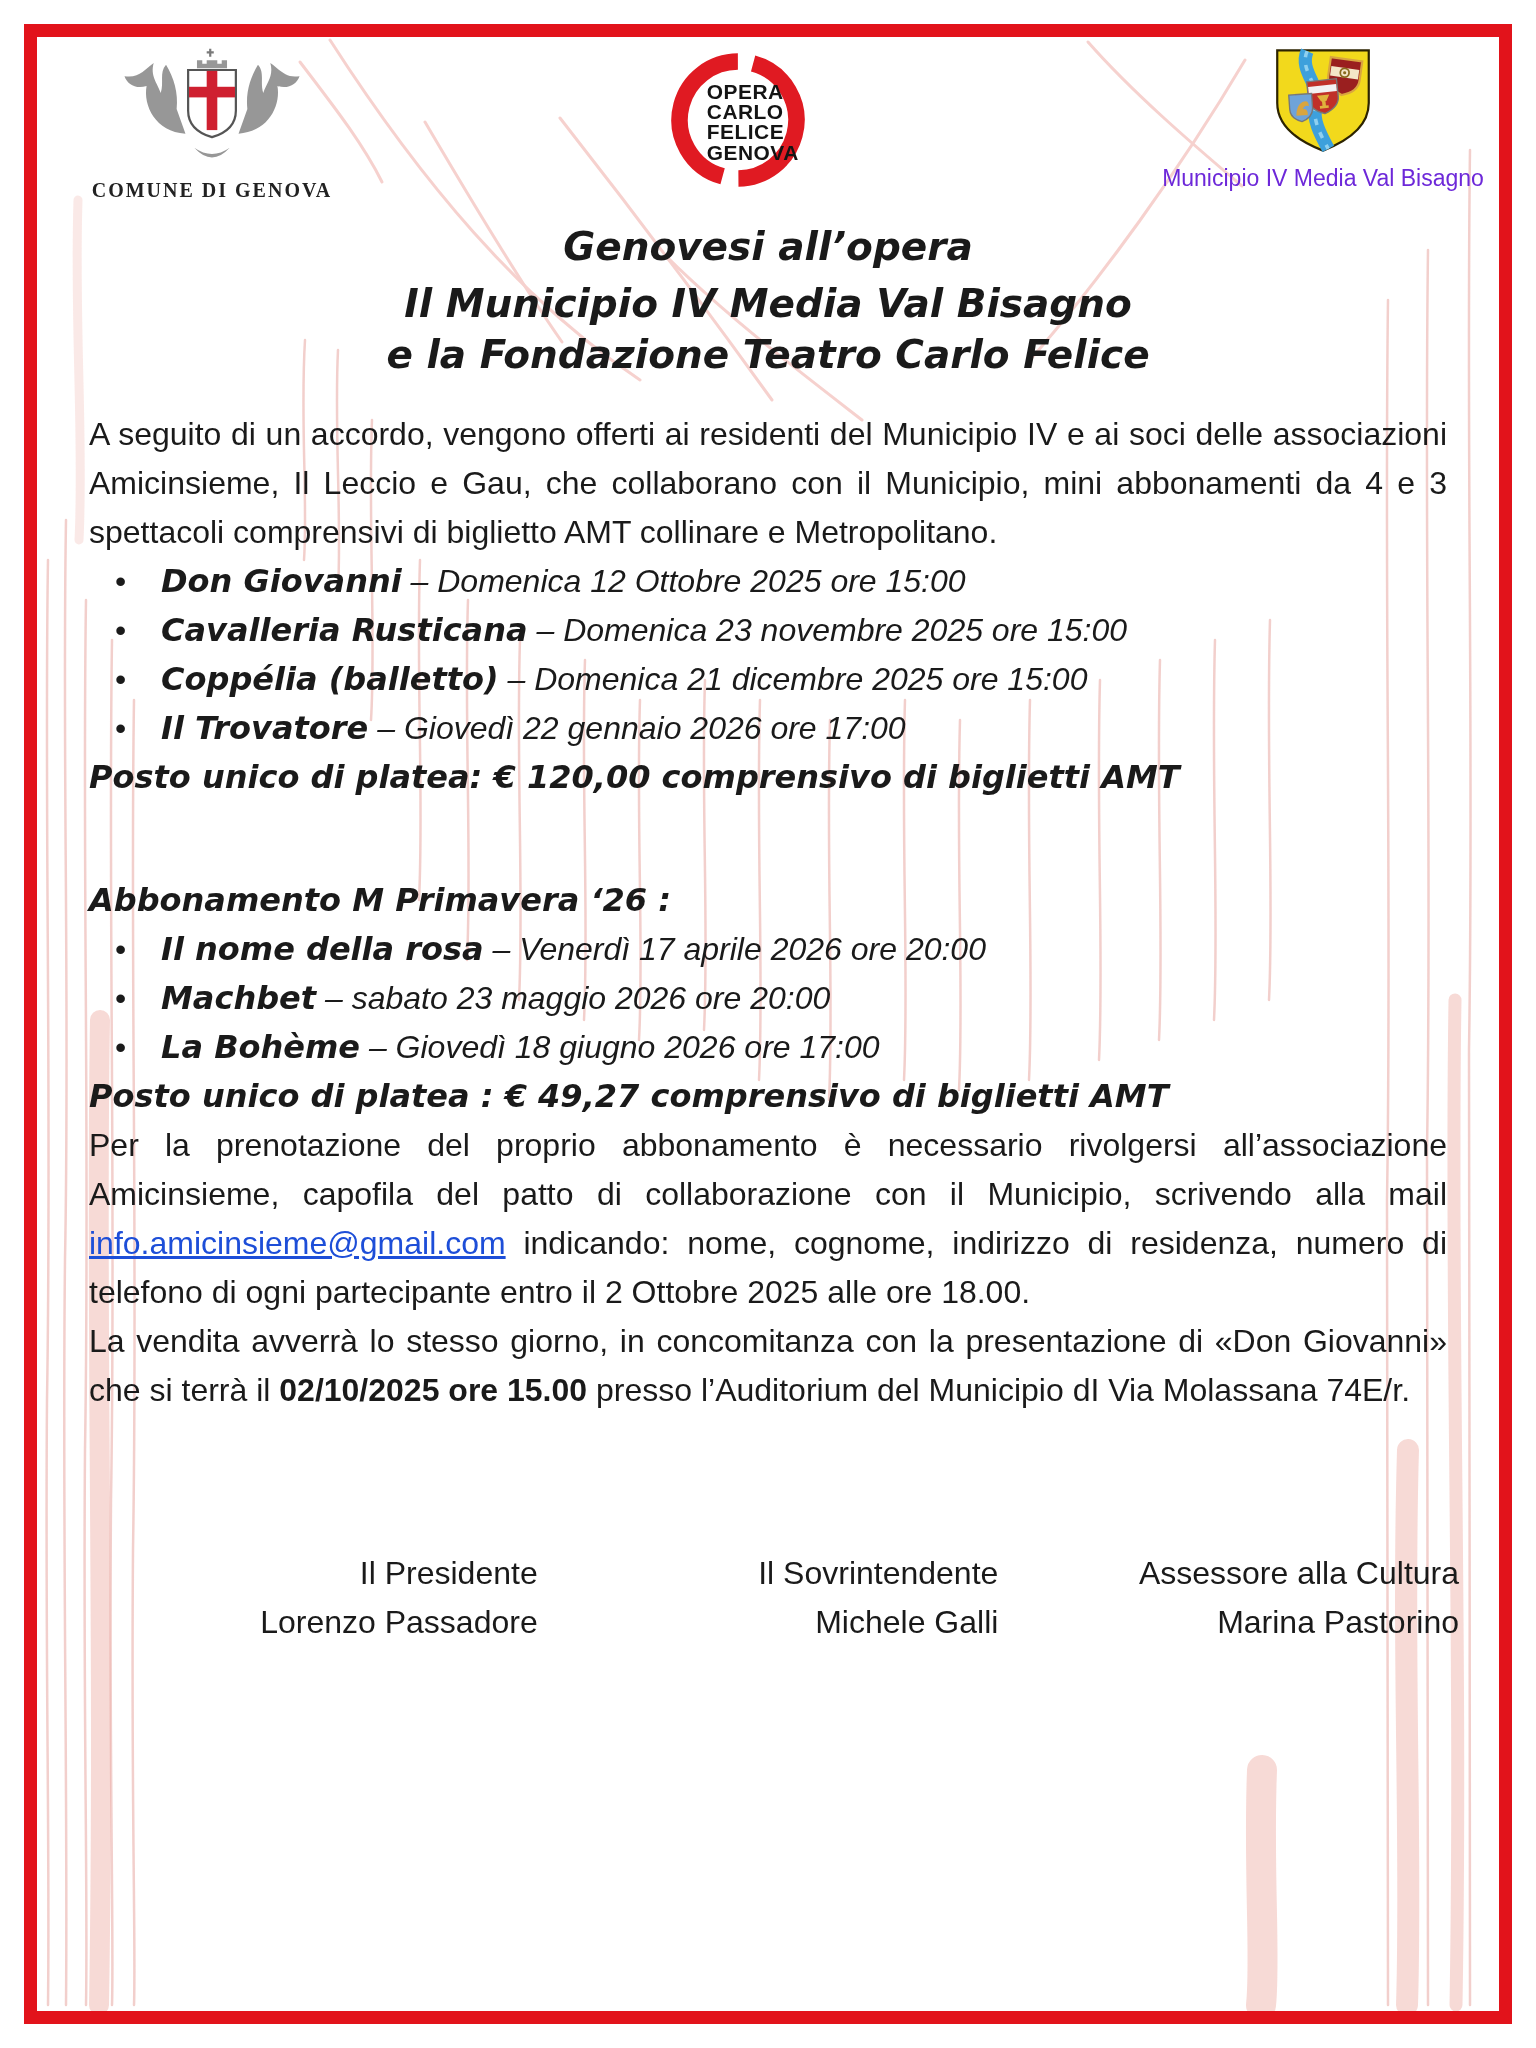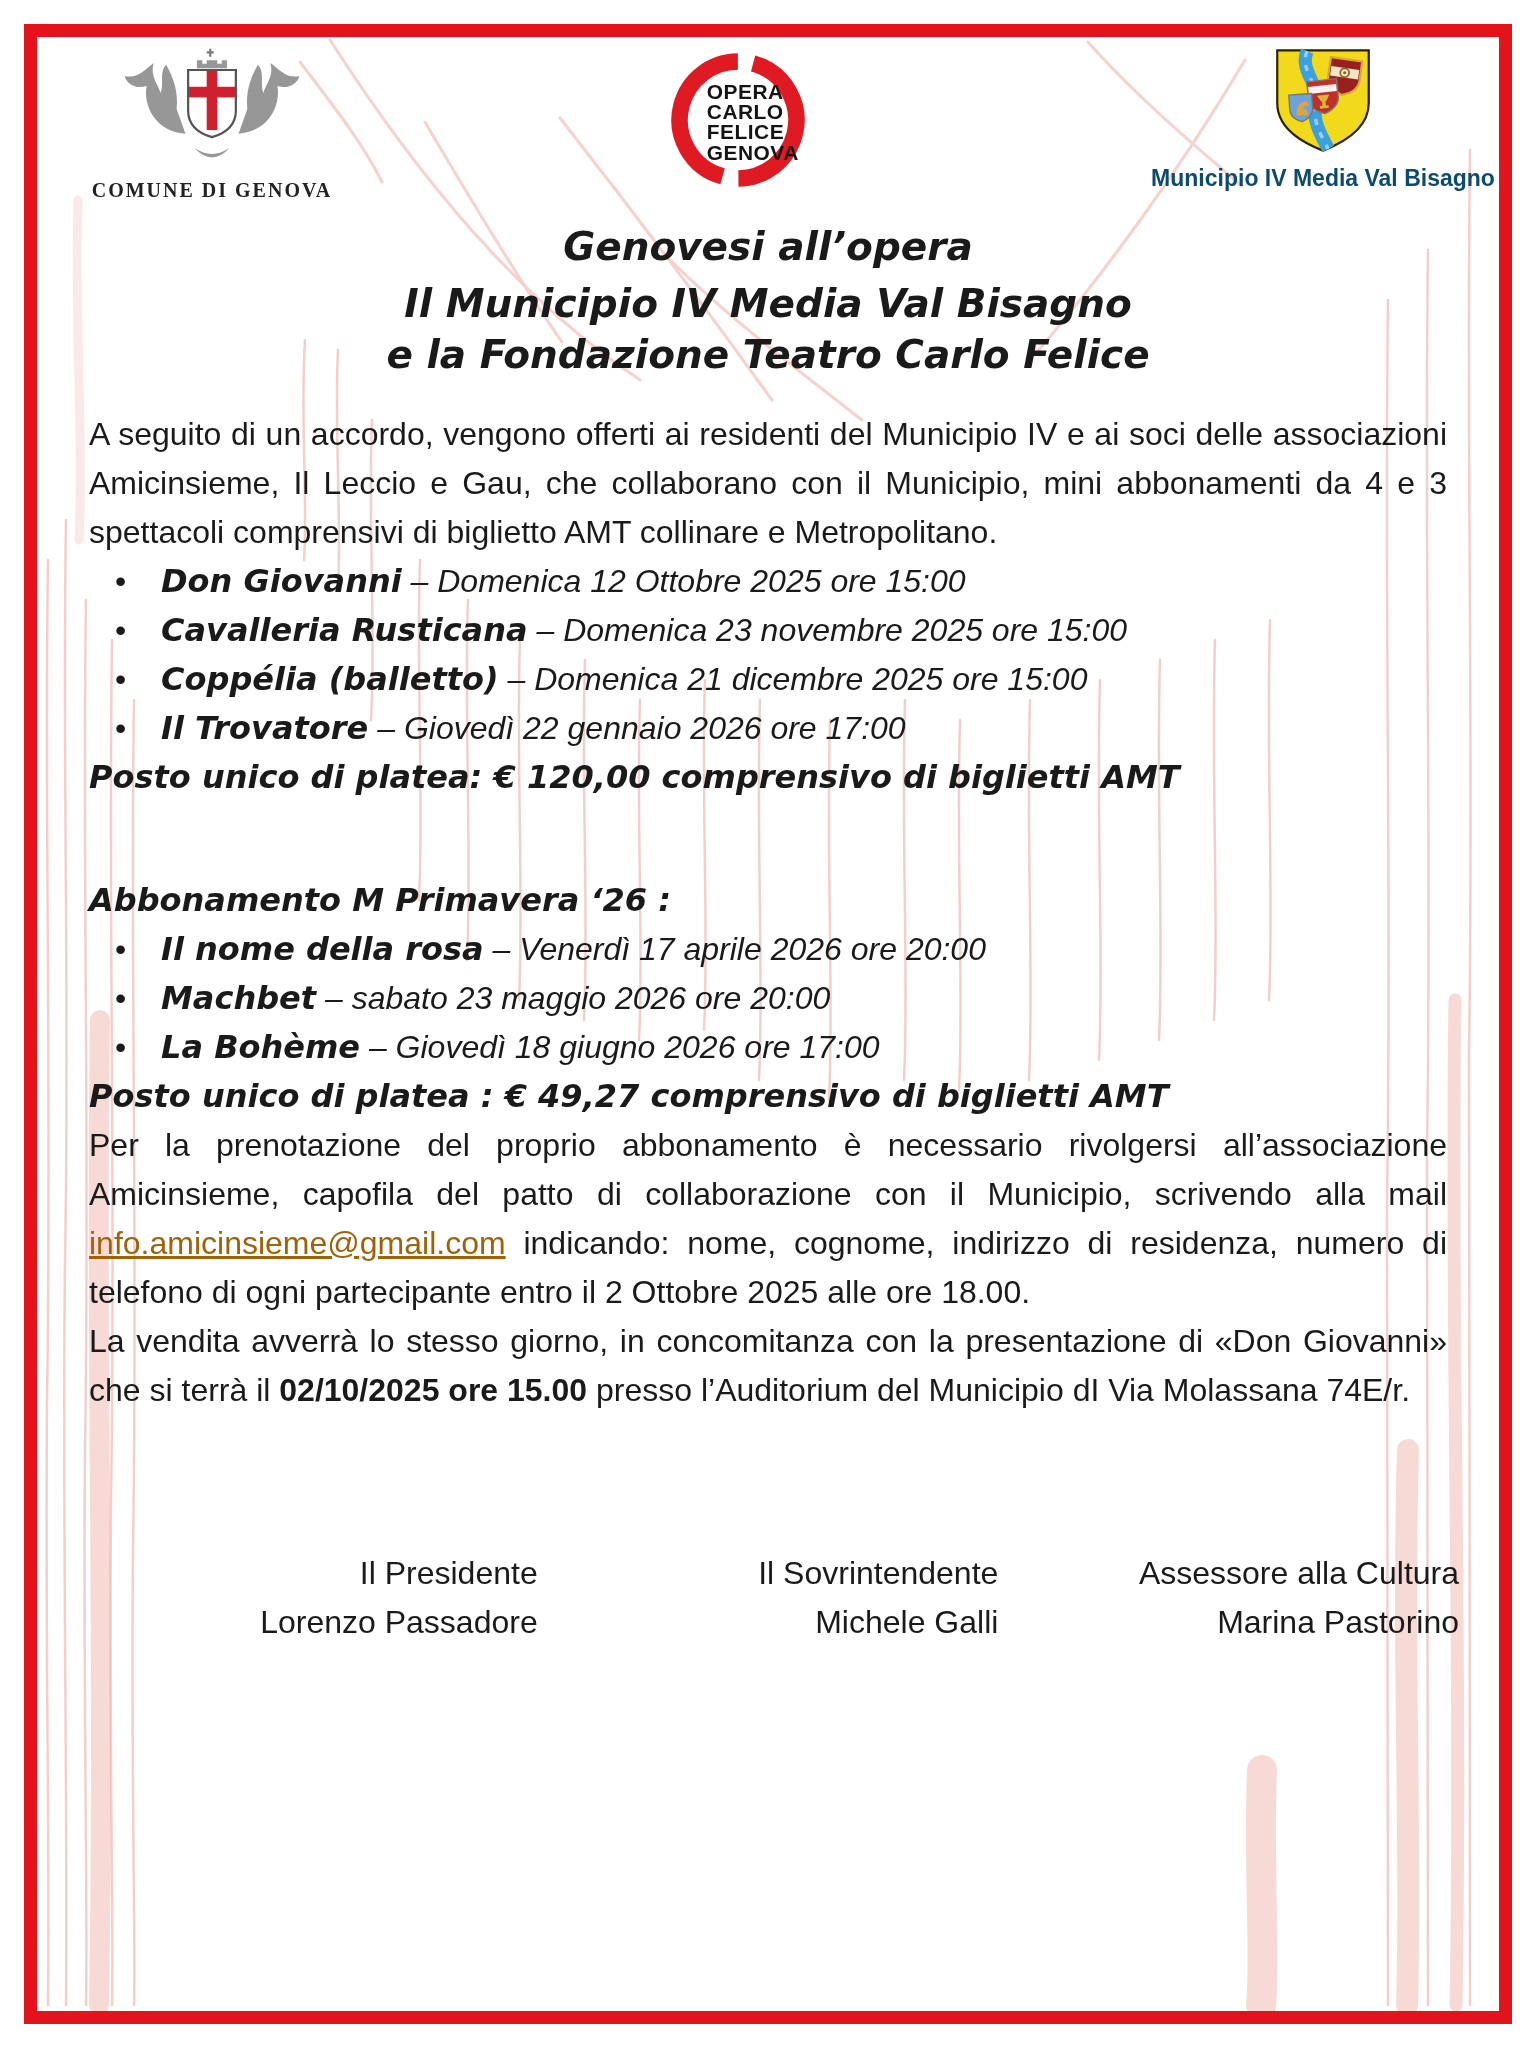--- a/index.html
+++ b/index.html
@@ -18,42 +18,42 @@
 
   
   .hdr{position:relative;height:165px;}
   .logo-comune{position:absolute;left:40px;top:10px;width:270px;text-align:center;}
   .logo-comune .caption{
     font-family:"Liberation Serif",serif;font-weight:bold;font-size:20px;
     letter-spacing:2px;color:#222;margin-top:6px;
   }
   .logo-opera{position:absolute;left:628px;top:8px;width:146px;}
   .logo-municipio{position:absolute;left:1110px;top:8px;width:352px;text-align:center;}
-  .logo-municipio .caption{font-weight:bold;font-size:23px;color:#0c4a6e;margin-top:6px;}
+  .logo-municipio .caption{font-weight:normal;font-size:23px;color:#6d28d9;margin-top:6px;}
 
   
   .titleblock{text-align:center;margin-top:14px;font-style:italic;font-weight:bold;
     font-family:"DejaVu Sans","Liberation Sans",sans-serif;}
   .title-main{font-size:39px;line-height:62px;}
   .title-sub{font-size:39px;line-height:51px;}
 
   
   .bodytext{margin:30px 52px 0 52px;font-size:32px;line-height:49px;}
   .just{text-align:justify;}
   .row{margin:0;}
   .heading,.price{
     font-weight:bold;font-style:italic;
     font-family:"DejaVu Sans","Liberation Sans",sans-serif;
   }
   .heading.indent{padding-left:8px;}
   .bullet{position:relative;padding-left:72px;font-style:italic;}
   .bullet::before{content:"•";position:absolute;left:26px;top:0;font-style:normal;}
   .bt{font-weight:bold;font-family:"DejaVu Sans","Liberation Sans",sans-serif;}
   .spacer{height:74px;}
-  a.mail{color:#a16207;text-decoration:underline;cursor:pointer;}
+  a.mail{color:#1d4ed8;text-decoration:underline;cursor:pointer;}
   .bold{font-weight:bold;}
 
   
   .sigs{display:flex;margin:134px 40px 0 40px;}
   .sig{flex:1;text-align:right;font-size:32px;line-height:49px;}
 </style>
 </head>
 <body>
 
 <svg class="wm" width="1536" height="2048" viewBox="0 0 1536 2048">

